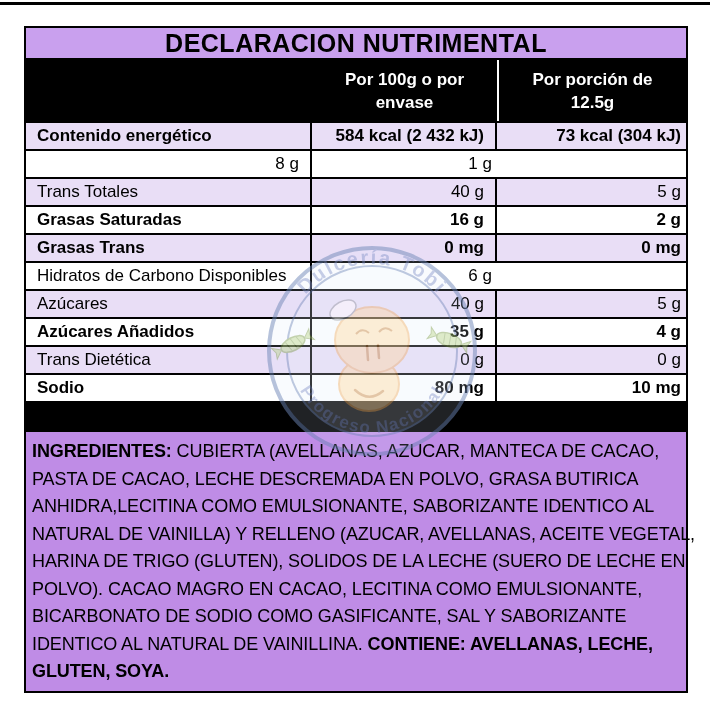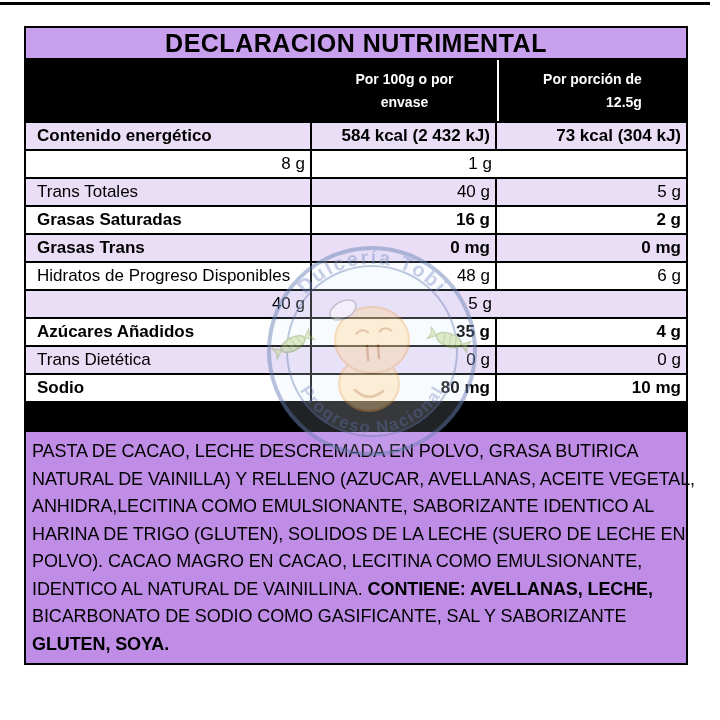--- a/index.html
+++ b/index.html
@@ -15,34 +15,34 @@
   .page{position:relative;width:720px;height:720px;background:#fff;}
   .top-rule{position:absolute;left:0;top:2px;width:710px;height:3px;background:#000;}
 
   .sheet{position:absolute;left:24px;top:26px;width:664px;}
 
   .title-bar{height:34px;background:var(--title-bg);border:2px solid #000;
     display:flex;align-items:center;justify-content:center;
     font-weight:bold;font-size:25px;letter-spacing:.5px;}
 
   .thead{display:grid;grid-template-columns:286px 185px 1fr;height:61px;
-    background:var(--hdr-bg);color:var(--hdr-text);font-weight:bold;font-size:14px;
+    background:var(--hdr-bg);color:var(--hdr-text);font-weight:bold;font-size:17px;
     border-left:2px solid #000;border-right:2px solid #000;}
   .thead .hc{display:flex;align-items:center;justify-content:center;text-align:center;
     white-space:pre-line;line-height:23px;}
-  .thead .hc3{border-left:2px solid #fff;text-align:right;}
+  .thead .hc3{border-left:2px solid #fff;}
 
   .tbody{border-left:2px solid #000;border-right:2px solid #000;border-bottom:2px solid #000;
     font-size:17px;}
   .trow{display:grid;grid-template-columns:286px 185px 1fr;height:28px;border-top:2px solid #000;}
   .trow.shaded{background:var(--row-shade);}
   .trow.bold{font-weight:bold;}
   .c{display:flex;align-items:center;overflow:hidden;}
   .c1{padding-left:11px;border-right:2px solid #000;}
-  .c2{justify-content:flex-end;padding-right:5px;border-right:2px solid #000;}
+  .c2{justify-content:flex-end;padding-right:11px;border-right:2px solid #000;}
   .c3{justify-content:flex-end;padding-right:5px;}
 
   .black-band{height:29px;background:#000;}
 
   .ingredients{background:var(--ing-bg);border:2px solid #000;border-top:none;
     padding:6px 8px 5px 6px;font-size:18px;letter-spacing:-0.1px;}
   .ing-line{line-height:27.5px;white-space:nowrap;}
   .ing-line .b{font-weight:bold;}
 
   .watermark{position:absolute;left:263px;top:242px;width:218px;height:218px;
@@ -86,25 +86,25 @@
           <div class="c c1">Grasas Saturadas</div>
           <div class="c c2">16 g</div>
           <div class="c c3">2 g</div>
         </div>
         <div class="trow shaded bold">
           <div class="c c1">Grasas Trans</div>
           <div class="c c2">0 mg</div>
           <div class="c c3">0 mg</div>
         </div>
         <div class="trow">
-          <div class="c c1">Hidratos de Progreso Disponibles</div>
-          <div class="c c2">48 g</div>
+          <div class="c c1">Hidratos de Carbono Disponibles</div>
           <div class="c c3">6 g</div>
         </div>
         <div class="trow shaded">
+          <div class="c c1">Azúcares</div>
           <div class="c c2">40 g</div>
           <div class="c c3">5 g</div>
         </div>
         <div class="trow bold">
           <div class="c c1">Azúcares Añadidos</div>
           <div class="c c2">35 g</div>
           <div class="c c3">4 g</div>
         </div>
         <div class="trow shaded">
           <div class="c c1">Trans Dietética</div>
@@ -114,27 +114,28 @@
         <div class="trow bold">
           <div class="c c1">Sodio</div>
           <div class="c c2">80 mg</div>
           <div class="c c3">10 mg</div>
         </div>
       </div>
 
     <div class="black-band"></div>
 
     <div class="ingredients" id="ingredients-text">
+        <div class="ing-line"><span class="b">INGREDIENTES:</span><span> CUBIERTA (AVELLANAS, AZUCAR, MANTECA DE CACAO,</span></div>
         <div class="ing-line"><span>PASTA DE CACAO, LECHE DESCREMADA EN POLVO, GRASA BUTIRICA</span></div>
+        <div class="ing-line"><span>ANHIDRA,LECITINA COMO EMULSIONANTE, SABORIZANTE IDENTICO AL</span></div>
         <div class="ing-line"><span>NATURAL DE VAINILLA) Y RELLENO (AZUCAR, AVELLANAS, ACEITE VEGETAL,</span></div>
-        <div class="ing-line"><span>ANHIDRA,LECITINA COMO EMULSIONANTE, SABORIZANTE IDENTICO AL</span></div>
         <div class="ing-line"><span>HARINA DE TRIGO (GLUTEN), SOLIDOS DE LA LECHE (SUERO DE LECHE EN</span></div>
         <div class="ing-line"><span>POLVO). CACAO MAGRO EN CACAO, LECITINA COMO EMULSIONANTE,</span></div>
+        <div class="ing-line"><span>BICARBONATO DE SODIO COMO GASIFICANTE, SAL Y SABORIZANTE</span></div>
         <div class="ing-line"><span>IDENTICO AL NATURAL DE VAINILLINA. </span><span class="b">CONTIENE: AVELLANAS, LECHE,</span></div>
-        <div class="ing-line"><span>BICARBONATO DE SODIO COMO GASIFICANTE, SAL Y SABORIZANTE</span></div>
         <div class="ing-line"><span class="b">GLUTEN, SOYA.</span></div>
       </div>
 
   </div>
 
   <svg class="watermark" viewBox="0 0 218 218" xmlns="http://www.w3.org/2000/svg">
     <defs>
       <path id="arcTop" d="M 22,109 A 87,87 0 0 1 196,109" fill="none"></path>
       <path id="arcBottom" d="M 27,109 A 82,82 0 0 0 191,109" fill="none"></path>
     </defs>

